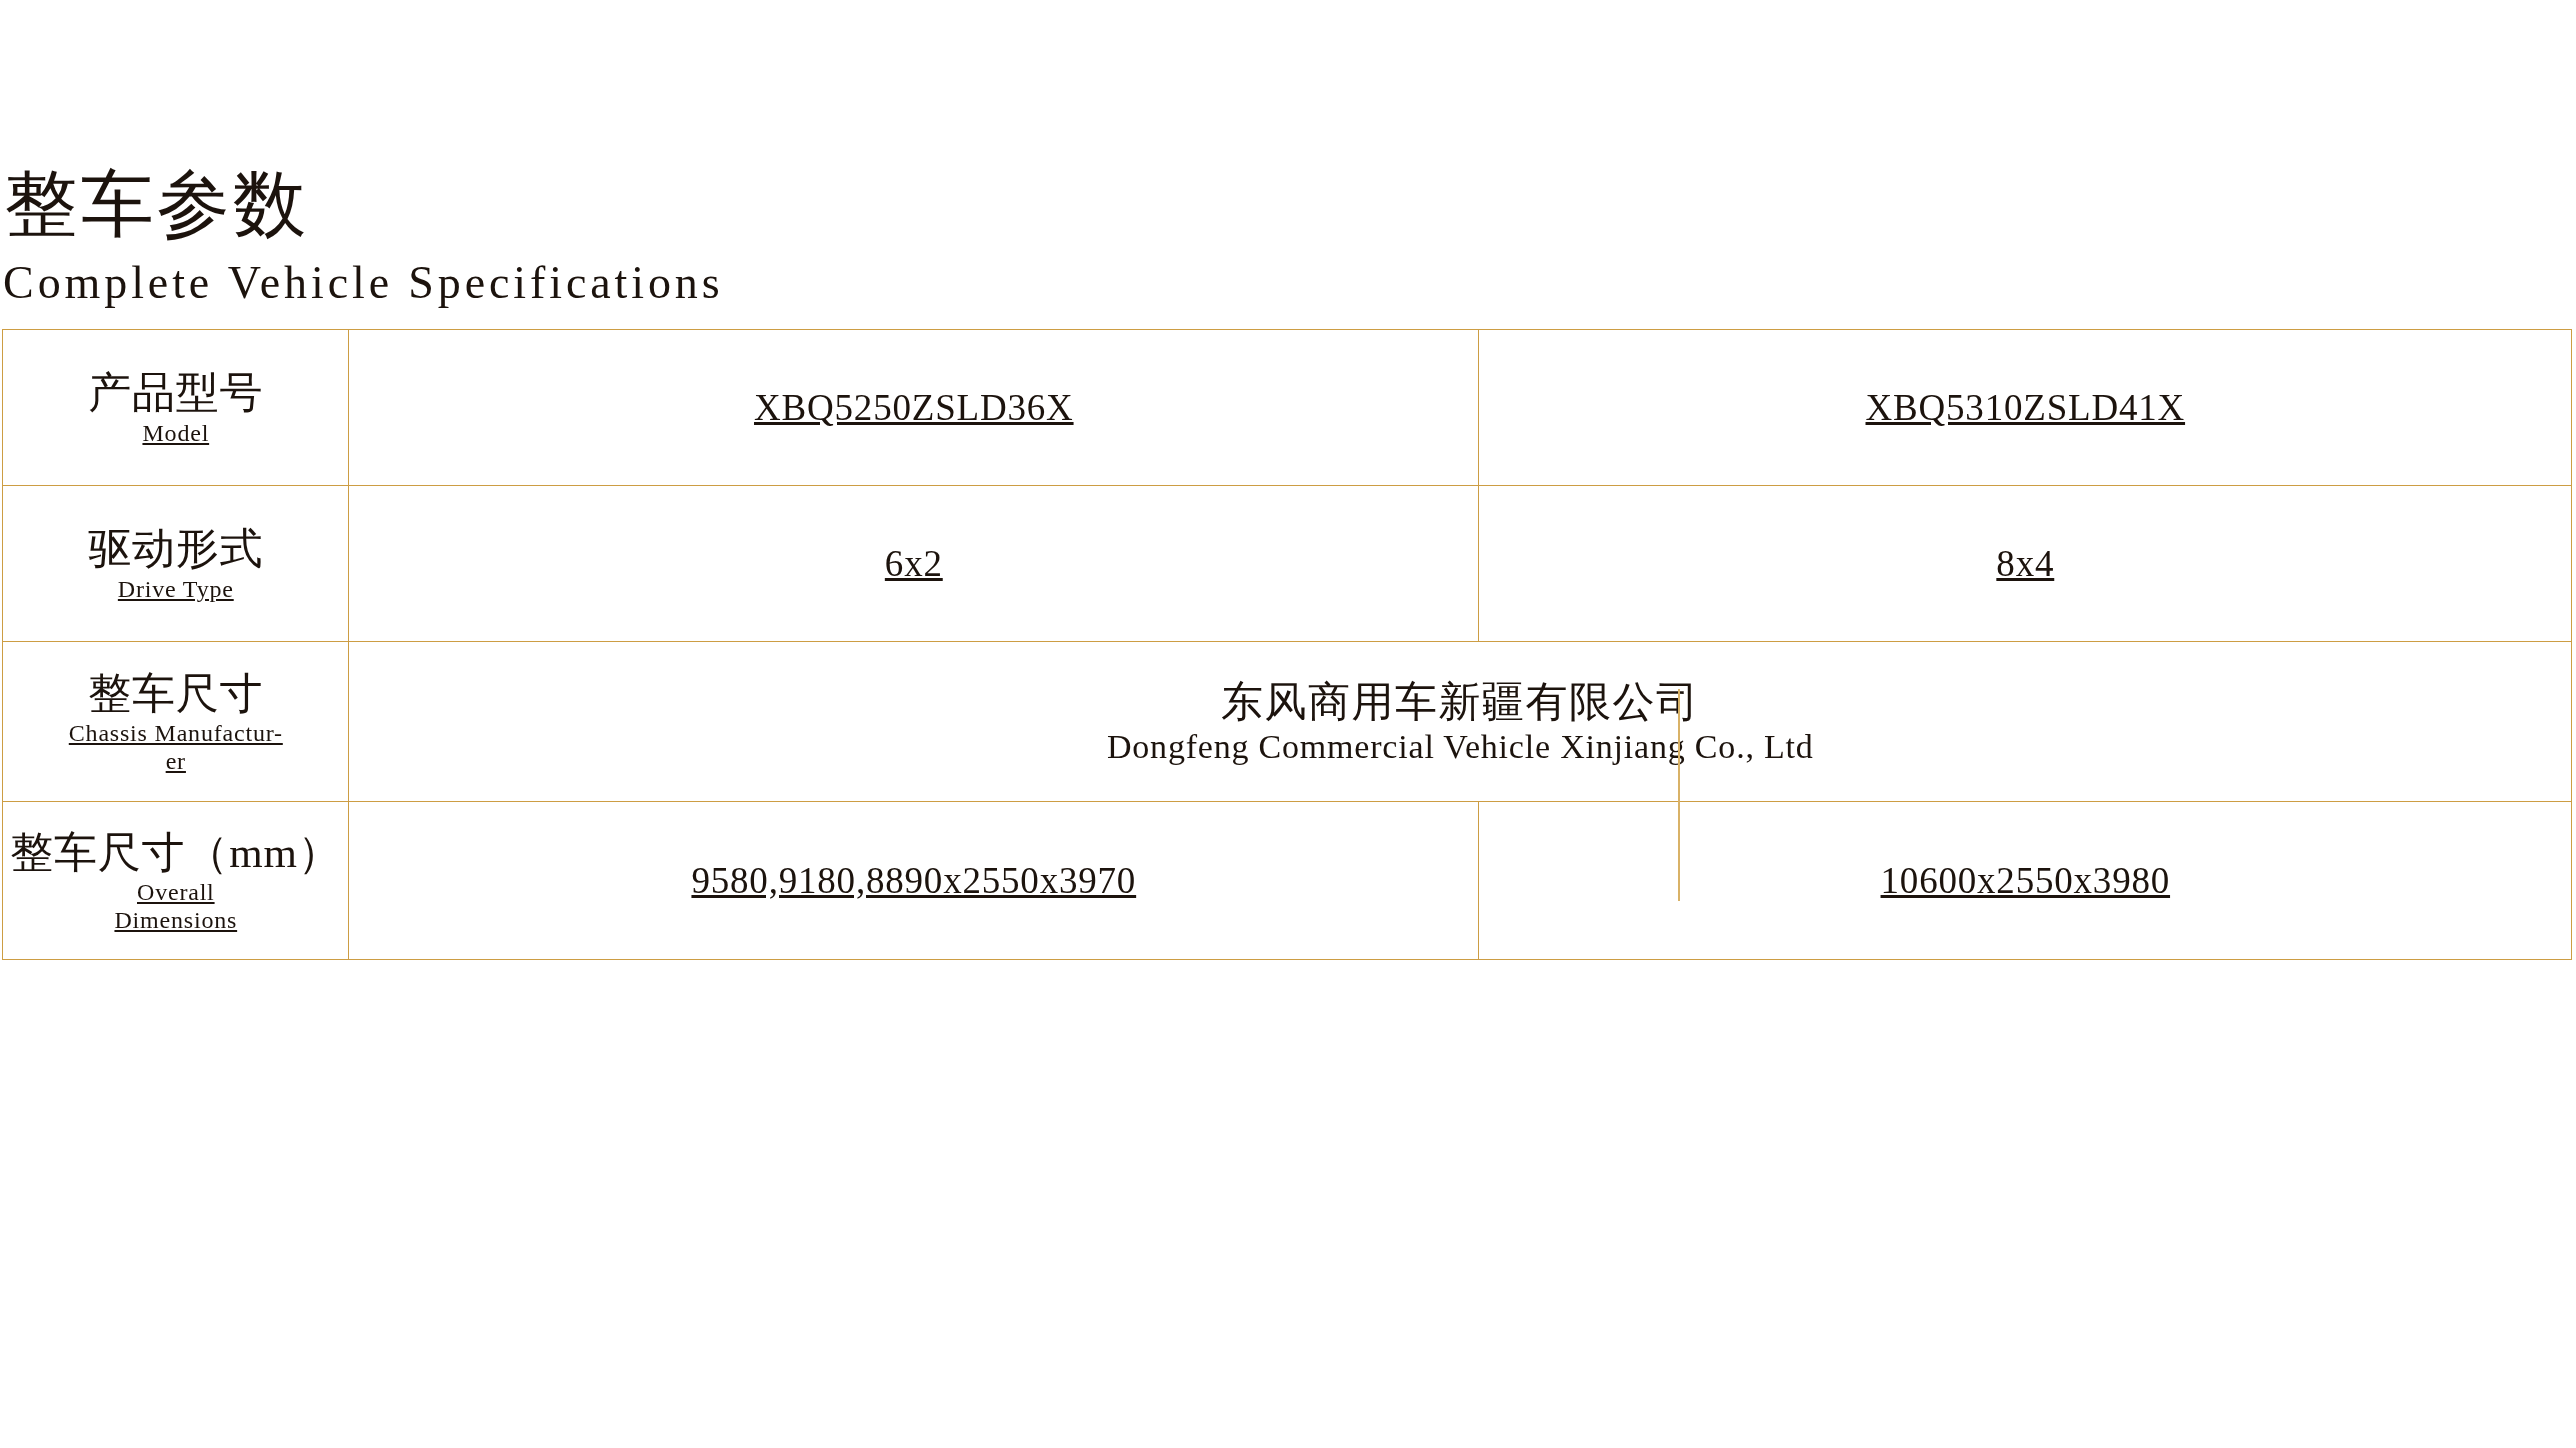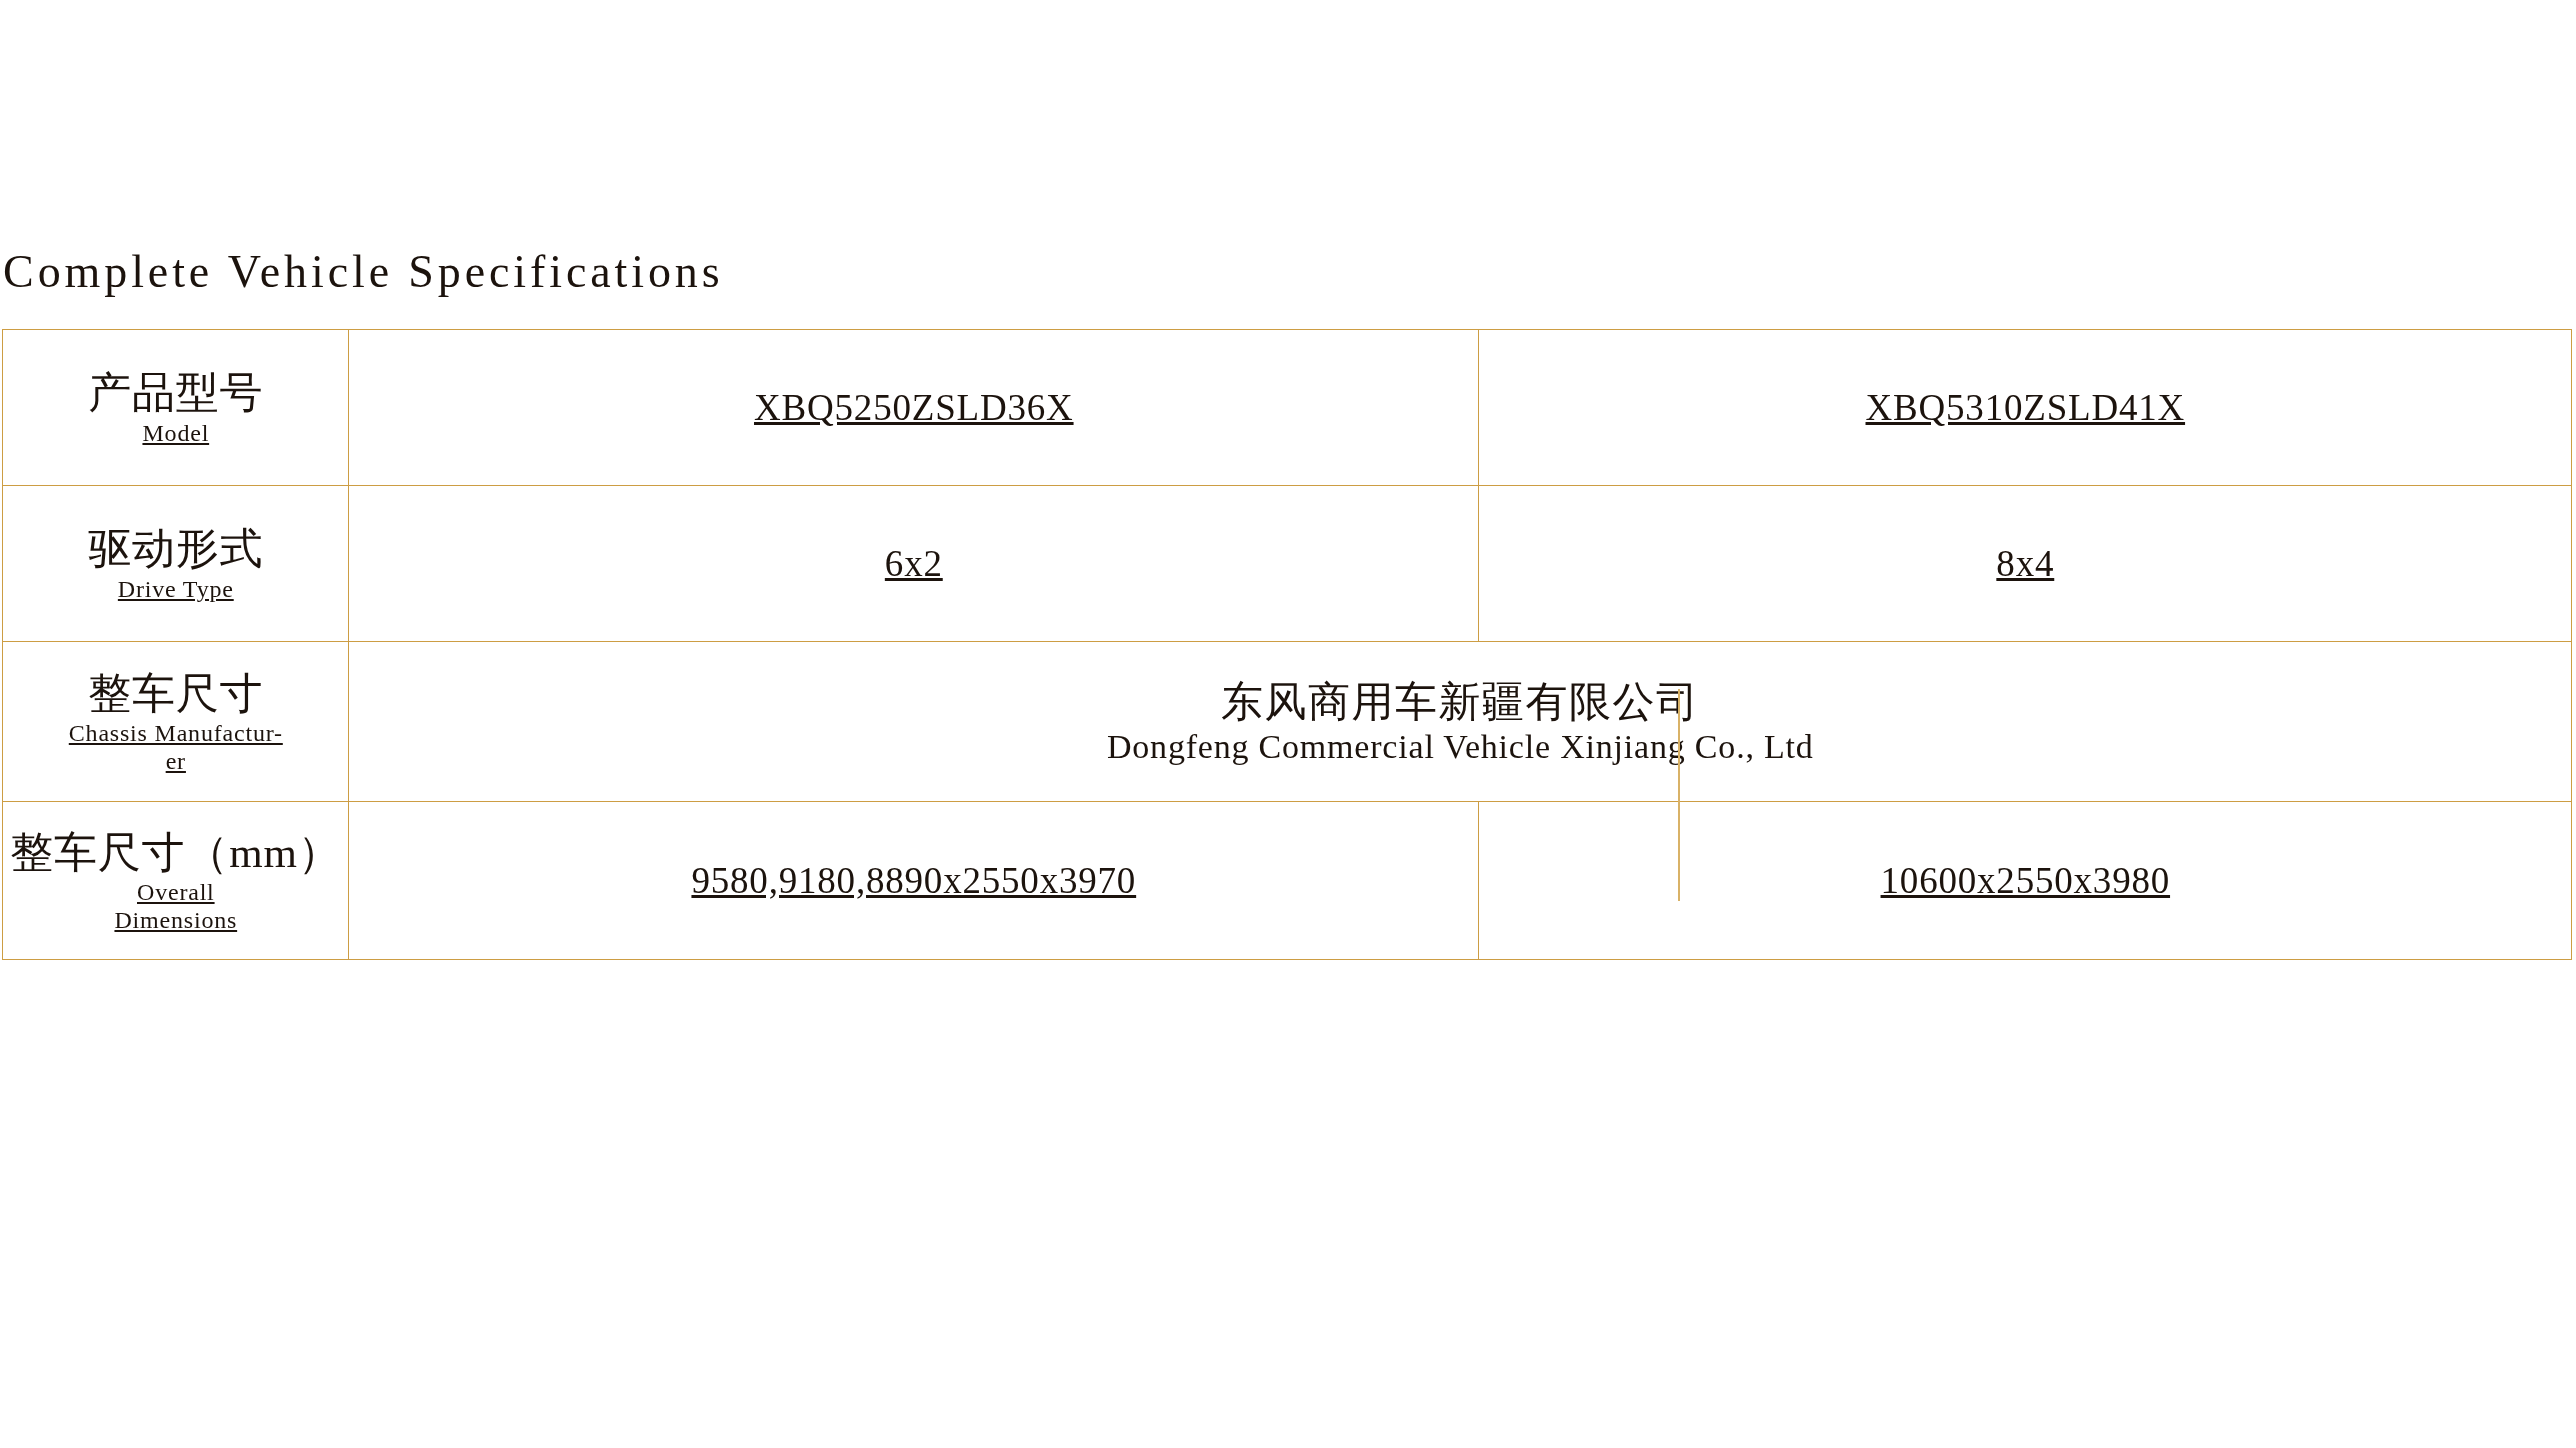--- a/index.html
+++ b/index.html
@@ -26,21 +26,21 @@
     top:168px;
     font-size:73px;
     line-height:1;
     font-weight:normal;
     letter-spacing:3.1px;
     white-space:nowrap;
   }
   .title-en{
     position:absolute;
     left:3.1px;
-    top:247px;
+    top:258px;
     font-size:46px;
     line-height:1.1;
     font-weight:normal;
     letter-spacing:3.9px;
     white-space:nowrap;
   }
   table.spec{
     position:absolute;
     left:2.3px;
     top:329px;
@@ -101,20 +101,21 @@
     width:1.5px;
     height:212px;
     background:var(--border-light);
   }
 </style>
 </head>
 <body>
 
 <div class="page">
 
+  <h1 class="title-zh">整车参数</h1>
   <div class="title-en">Complete Vehicle Specifications</div>
 
   <table class="spec">
     <colgroup>
       <col class="c-label">
       <col class="c-left">
       <col class="c-right">
     </colgroup>
     <tbody>
       <tr class="r1">

